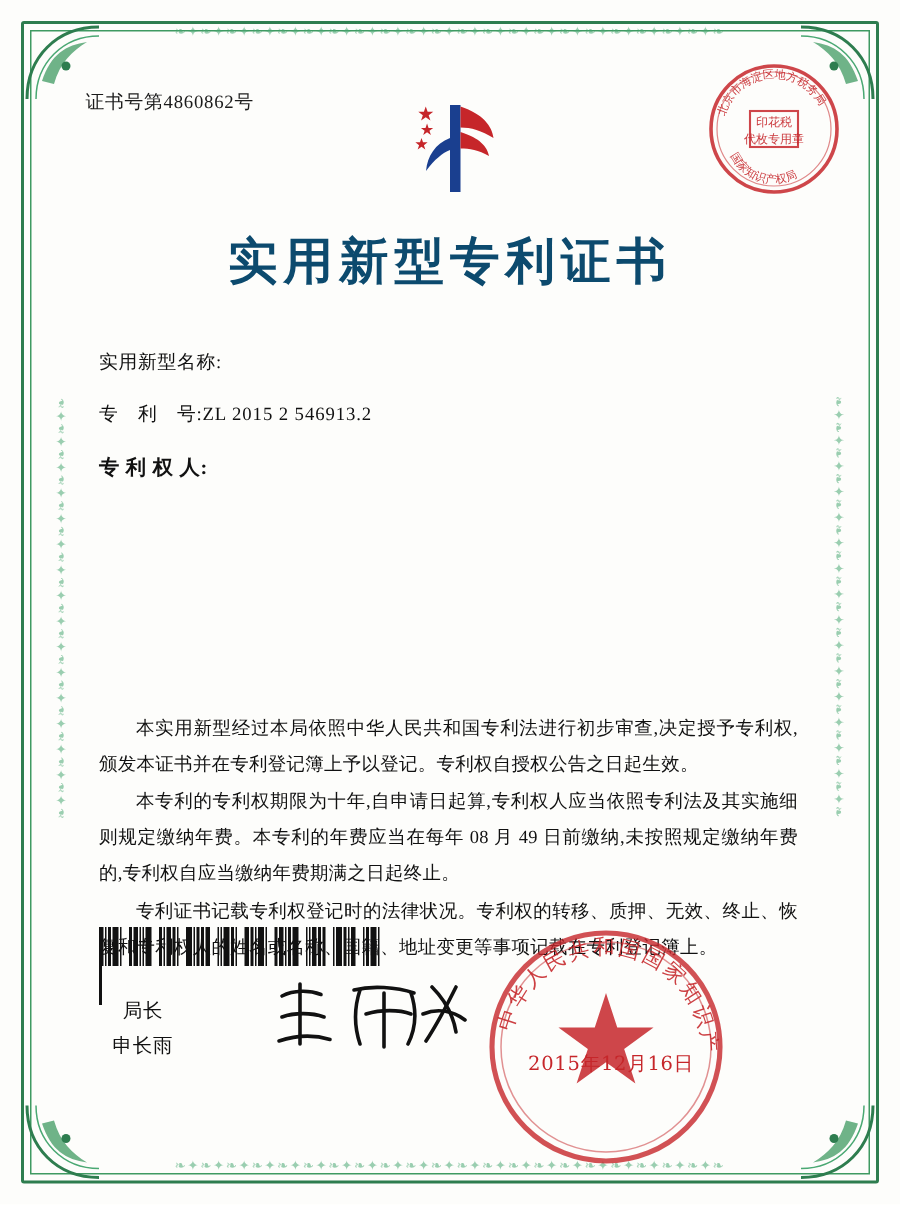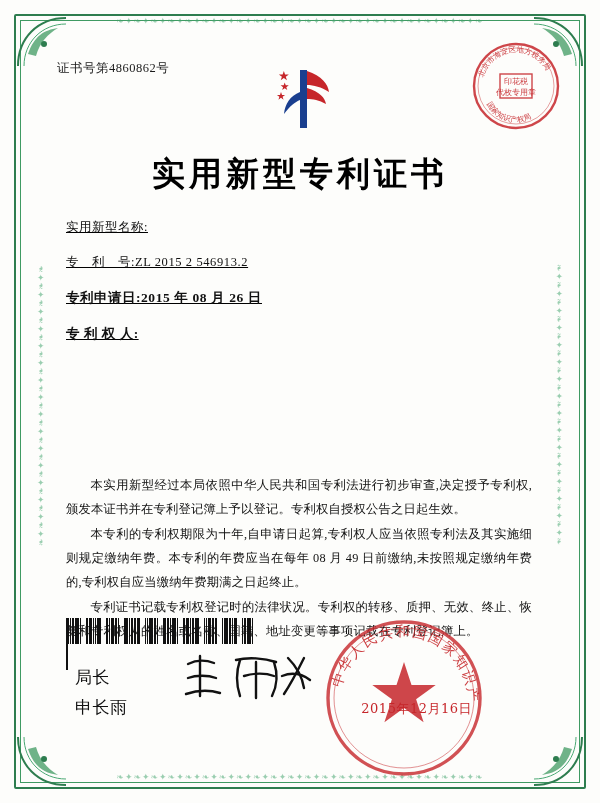--- a/index.html
+++ b/index.html
@@ -84,30 +84,29 @@
 
   
   .doc-title {
     position: absolute;
     left: 0; top: 152px;
     width: 600px;
     text-align: center;
     font-size: 33px;
     font-weight: bold;
     letter-spacing: 4px;
-    color: #000000;
+    color: #0c4a6e;
     font-family: "DejaVu Serif", "Liberation Serif", serif;
   }
 
   
   .fields {
     position: absolute;
-    left: 66px; top: 219px;
+    left: 66px; top: 233px;
     width: 470px;
-    text-decoration: underline;
   }
   .field-row {
     display: flex;
     align-items: baseline;
     margin-bottom: 18px;
     font-size: 12.5px;
     color: #111;
   }
   .field-label {
     flex: 0 0 auto;
@@ -147,42 +146,43 @@
     height: 26px;
     background: #111;
     vertical-align: top;
     margin-right: 1px;
   }
 
   
   .sig-label {
     position: absolute;
     left: 75px; top: 663px;
-    font-size: 17px;
+    font-size: 13px;
     line-height: 1.75;
     color: #111;
     letter-spacing: .5px;
+    text-align: center;
   }
   .sig-hand {
     position: absolute;
     left: 178px; top: 650px;
     width: 140px; height: 56px;
   }
 
   
   .seal-bottom {
     position: absolute;
     left: 320px; top: 614px;
     width: 168px; height: 168px;
   }
   .seal-date {
     position: absolute;
     left: 352px; top: 700px;
     width: 120px;
-    text-align: right;
+    text-align: left;
     font-size: 13px;
     color: #c6262a;
     letter-spacing: .5px;
     font-family: "DejaVu Serif", serif;
   }
 
   
   .footer {
     position: absolute;
     left: 0; top: 748px;
@@ -273,24 +273,20 @@
 
   <div class="doc-title">实用新型专利证书</div>
 
   <div class="fields">
     <div class="field-row">
       <span class="field-label">实用新型名称:</span>
     </div>
     <div class="field-row">
       <span class="field-label">专　利　号:</span>
       <span class="field-value">ZL 2015 2 546913.2</span>
-    </div>
-    <div class="field-row big">
-      <span class="field-label">专利申请日:</span>
-      <span class="field-value">2015 年 08 月 26 日</span>
     </div>
     <div class="field-row big">
       <span class="field-label">专 利 权 人:</span>
     </div>
   </div>
 
   <div class="body-text">
     <p>本实用新型经过本局依照中华人民共和国专利法进行初步审查,决定授予专利权,颁发本证书并在专利登记簿上予以登记。专利权自授权公告之日起生效。</p>
     <p>本专利的专利权期限为十年,自申请日起算,专利权人应当依照专利法及其实施细则规定缴纳年费。本专利的年费应当在每年 08 月 49 日前缴纳,未按照规定缴纳年费的,专利权自应当缴纳年费期满之日起终止。</p>
     <p>专利证书记载专利权登记时的法律状况。专利权的转移、质押、无效、终止、恢复和专利权人的姓名或名称、国籍、地址变更等事项记载在专利登记簿上。</p>

